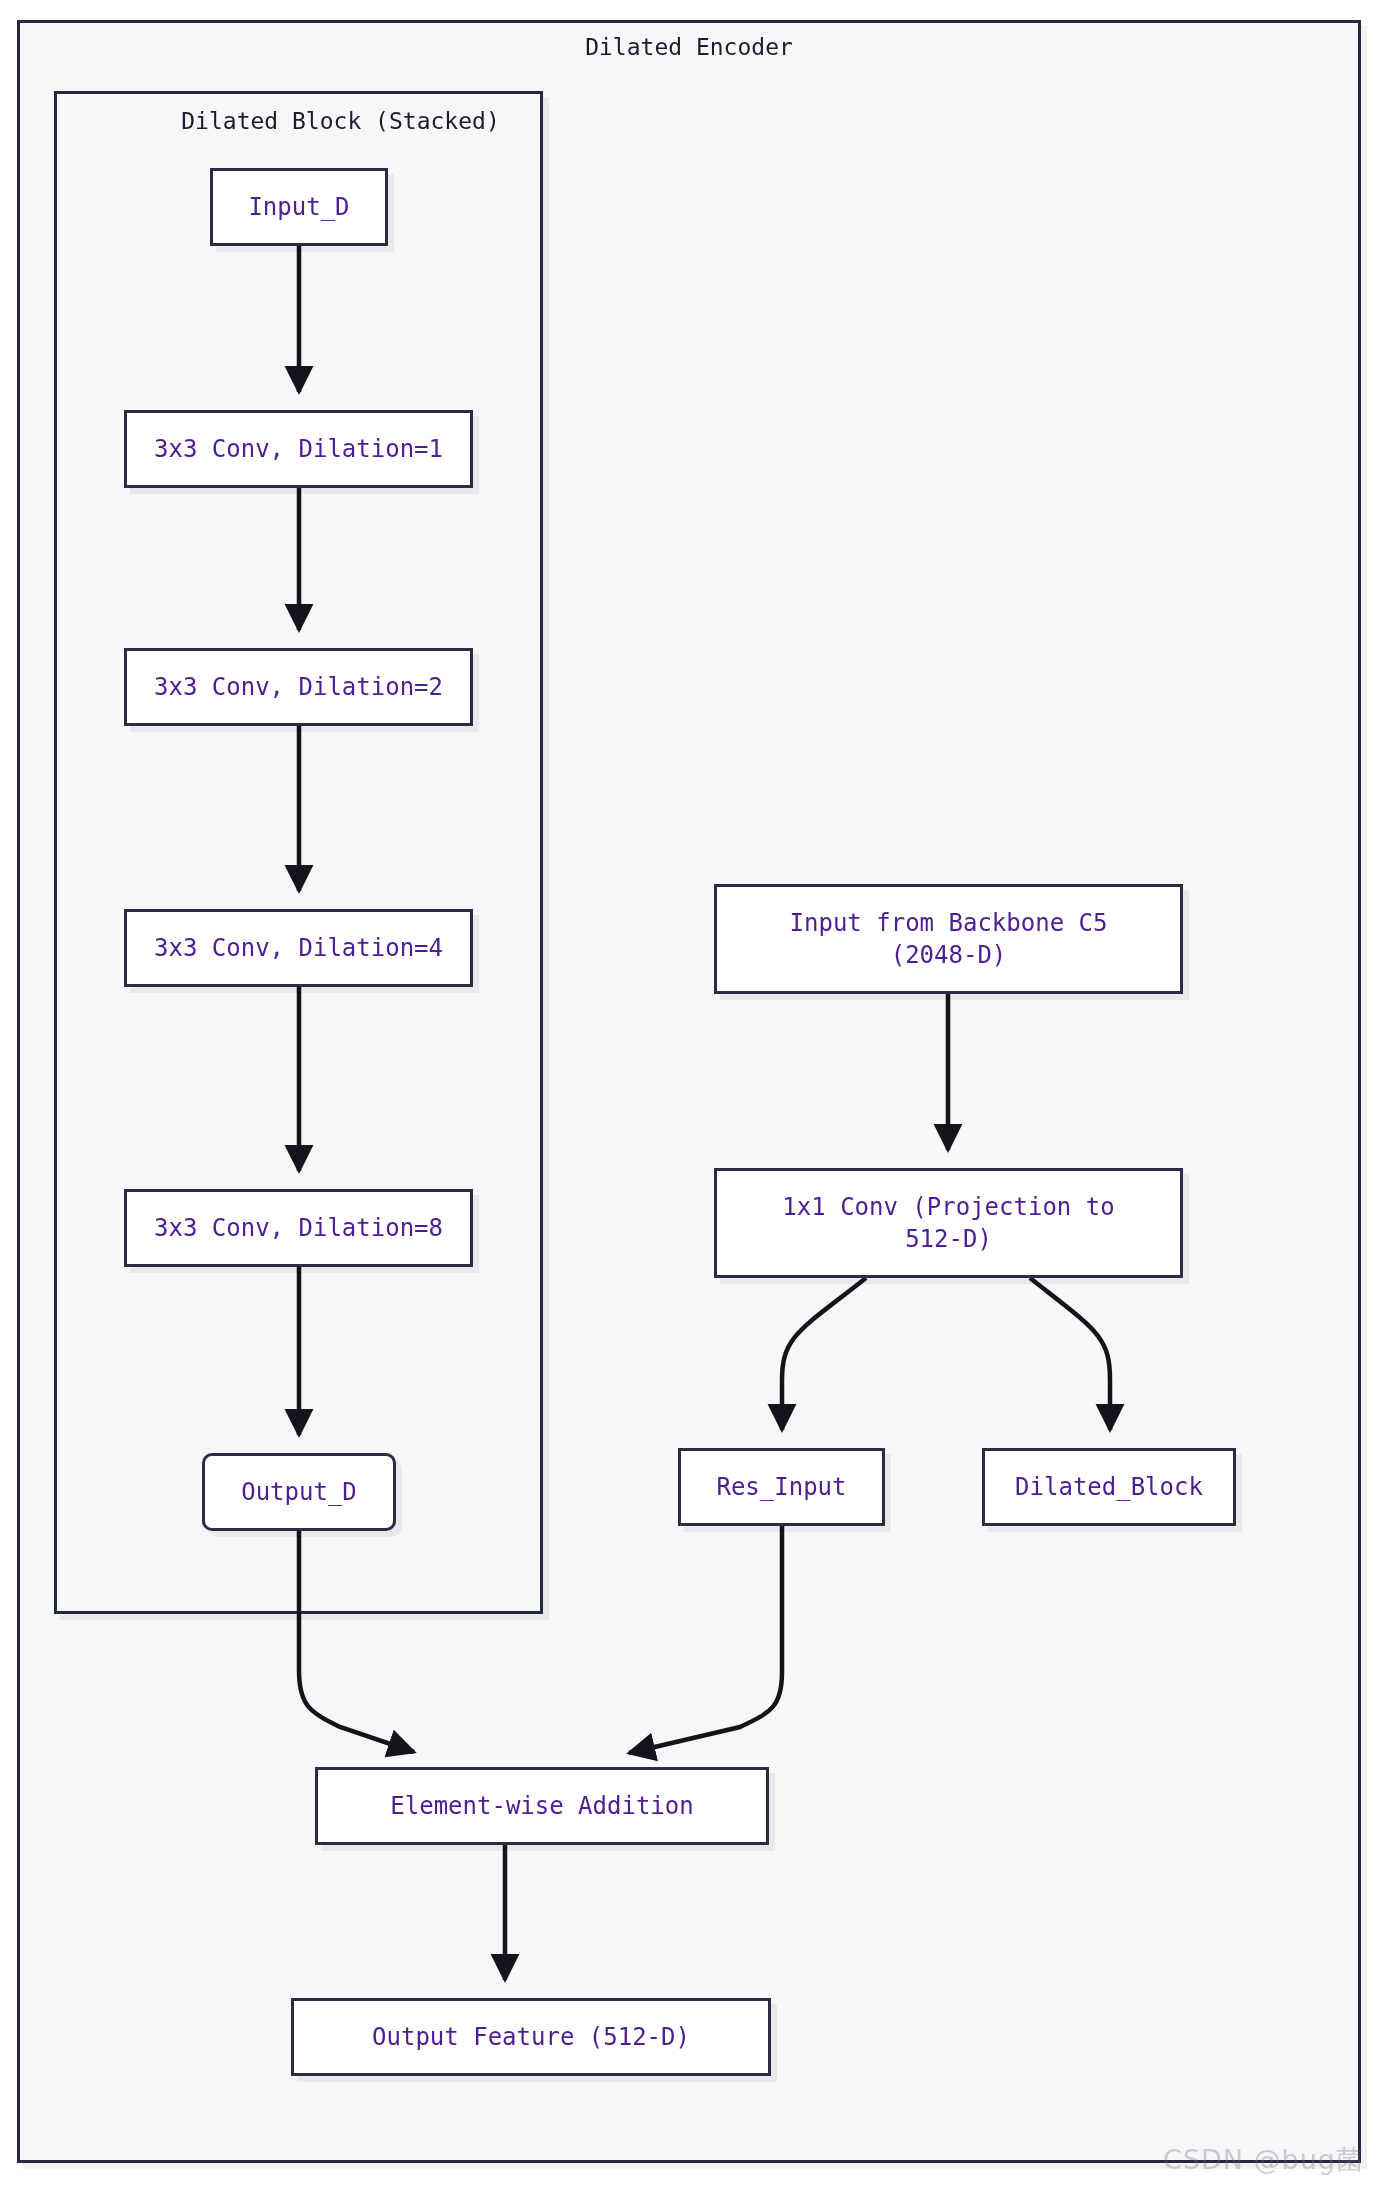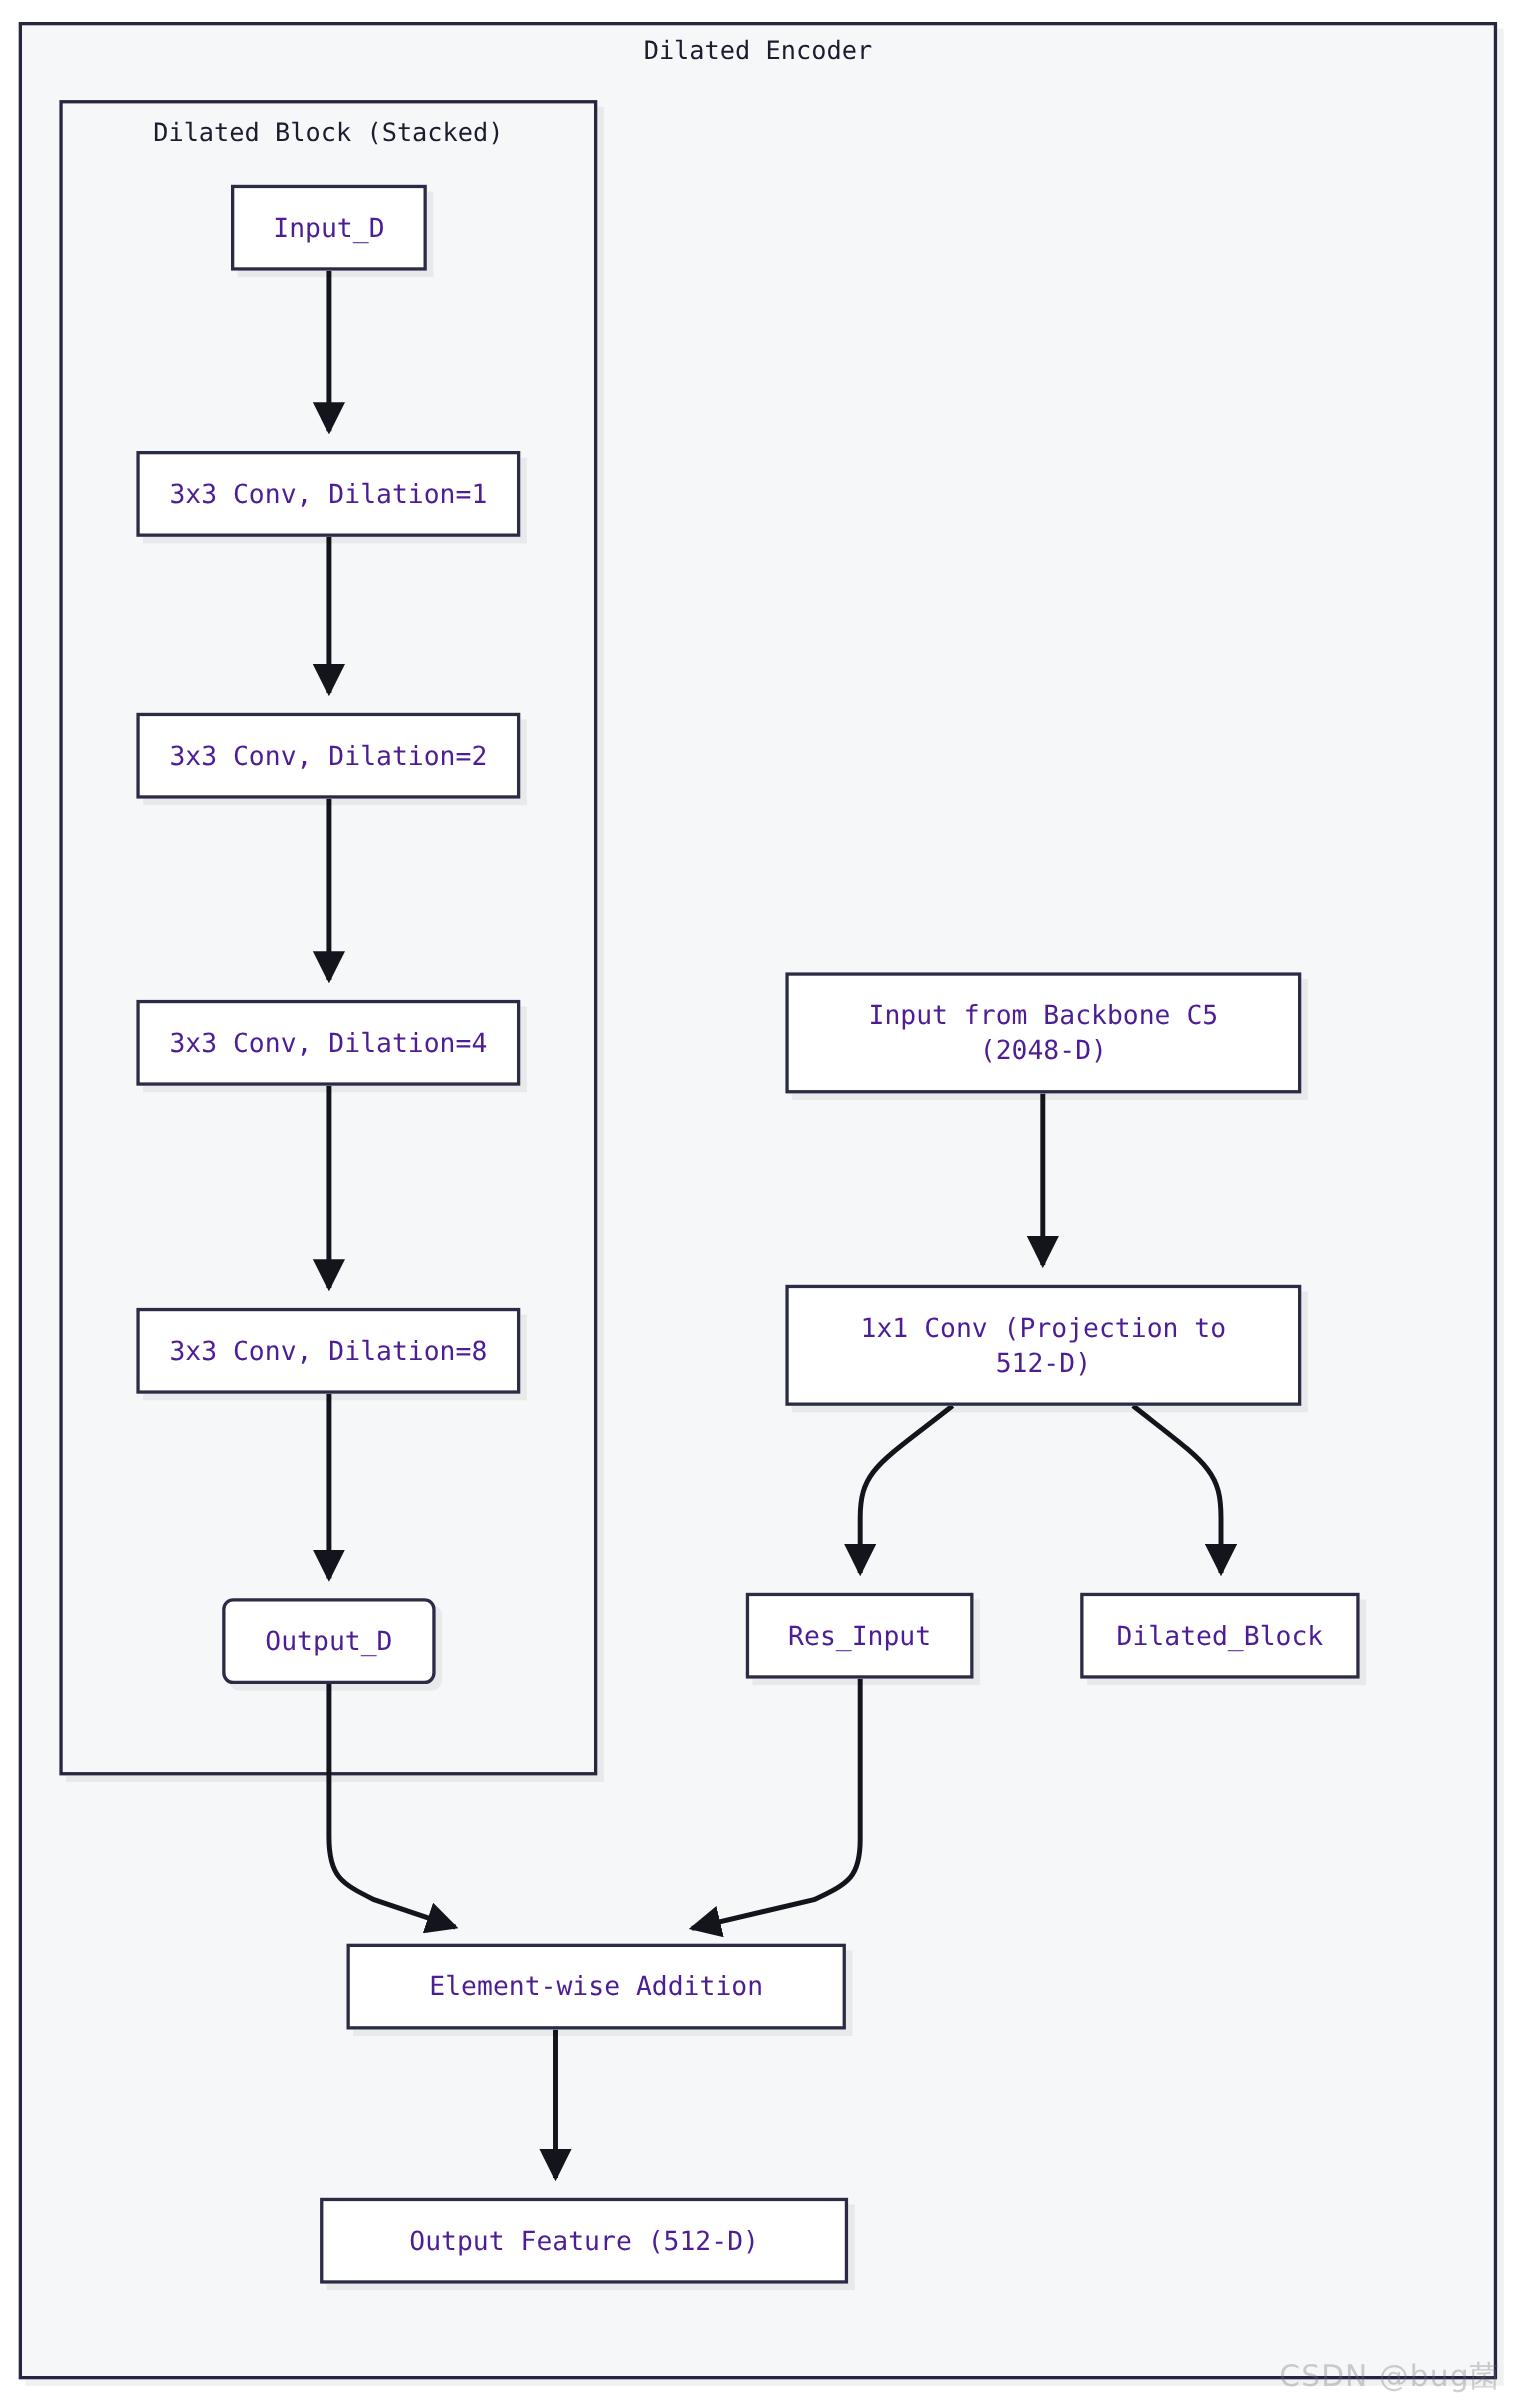--- a/index.html
+++ b/index.html
@@ -38,21 +38,21 @@
     width: 100%;
     text-align: center;
     font-size: 23px;
     color: #1c1c2e;
     letter-spacing: 0px;
     white-space: nowrap;
   }
   #cluster-outer { left: 17px; top: 20px; width: 1344px; height: 2143px; }
   #cluster-outer > .cluster-label { top: 11px; left: 0; }
   #cluster-inner { left: 54px; top: 91px; width: 489px; height: 1523px; }
-  #cluster-inner > .cluster-label { top: 14px; left: 0; }
+  #cluster-inner > .cluster-label { top: 14px; left: 0; padding-left: 42px; }
 
   
   .node {
     position: absolute;
     background: #ffffff;
     border: 3px solid #2b2b45;
     box-sizing: border-box;
     display: flex;
     align-items: center;
     justify-content: center;

